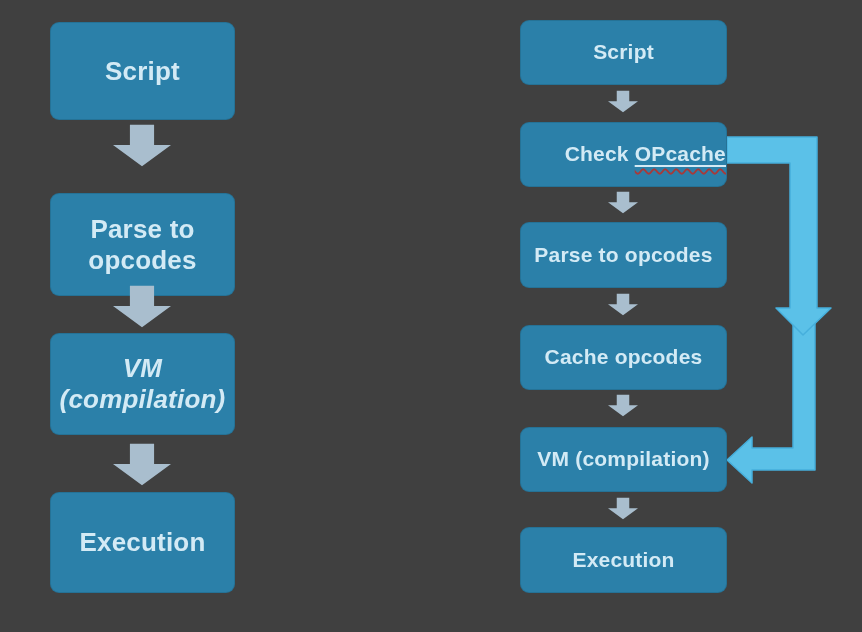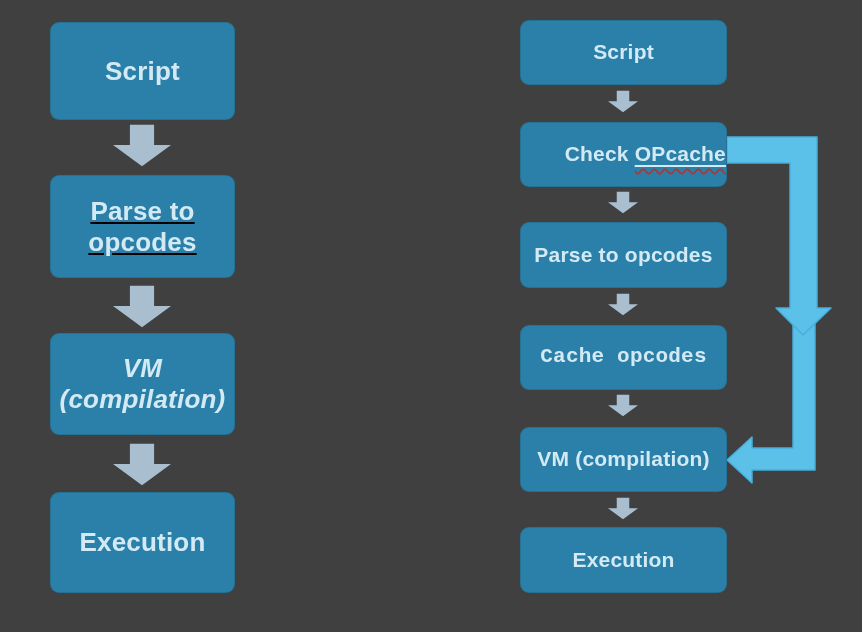--- a/index.html
+++ b/index.html
@@ -72,21 +72,21 @@
   <div class="left-col">
 
     <div class="flow-box lg" style="left:50px; top:22px; width:185px; height:98px;">
       <span class="box-label">Script</span>
     </div>
 
     <svg class="connector" style="left:113px; top:124px;" width="58" height="43" viewBox="0 0 60 43" xmlns="http://www.w3.org/2000/svg">
       <polygon points="17.5,0 42.5,0 42.5,21 60,21 30,43 0,21 17.5,21" fill="var(--connector_arrow)"></polygon>
     </svg>
 
-    <div class="flow-box lg" style="left:50px; top:175px; width:185px; height:103px;text-decoration:underline;">
+    <div class="flow-box lg" style="left:50px; top:193px; width:185px; height:103px;">
       <span class="box-label">Parse to
 opcodes</span>
     </div>
 
     <svg class="connector" style="left:113px; top:285px;" width="58" height="43" viewBox="0 0 60 43" xmlns="http://www.w3.org/2000/svg">
       <polygon points="17.5,0 42.5,0 42.5,21 60,21 30,43 0,21 17.5,21" fill="var(--connector_arrow)"></polygon>
     </svg>
 
     <div class="flow-box lg" style="left:50px; top:333px; width:185px; height:102px;font-style:italic;">
       <span class="box-label">VM
@@ -122,21 +122,21 @@
     </svg>
 
     <div class="flow-box sm" style="left:520px; top:222px; width:207px; height:66px;">
       <span class="box-label">Parse to opcodes</span>
     </div>
 
     <svg class="connector" style="left:608px; top:293px;" width="30" height="23" viewBox="0 0 60 43" xmlns="http://www.w3.org/2000/svg">
       <polygon points="17.5,0 42.5,0 42.5,21 60,21 30,43 0,21 17.5,21" fill="var(--connector_arrow)"></polygon>
     </svg>
 
-    <div class="flow-box sm" style="left:520px; top:325px; width:207px; height:65px;font-family:Liberation Mono, monospace;">
+    <div class="flow-box sm" style="left:520px; top:325px; width:207px; height:65px;">
       <span class="box-label">Cache opcodes</span>
     </div>
 
     <svg class="connector" style="left:608px; top:394px;" width="30" height="23" viewBox="0 0 60 43" xmlns="http://www.w3.org/2000/svg">
       <polygon points="17.5,0 42.5,0 42.5,21 60,21 30,43 0,21 17.5,21" fill="var(--connector_arrow)"></polygon>
     </svg>
 
     <div class="flow-box sm" style="left:520px; top:427px; width:207px; height:65px;">
       <span class="box-label">VM (compilation)</span>
     </div>

